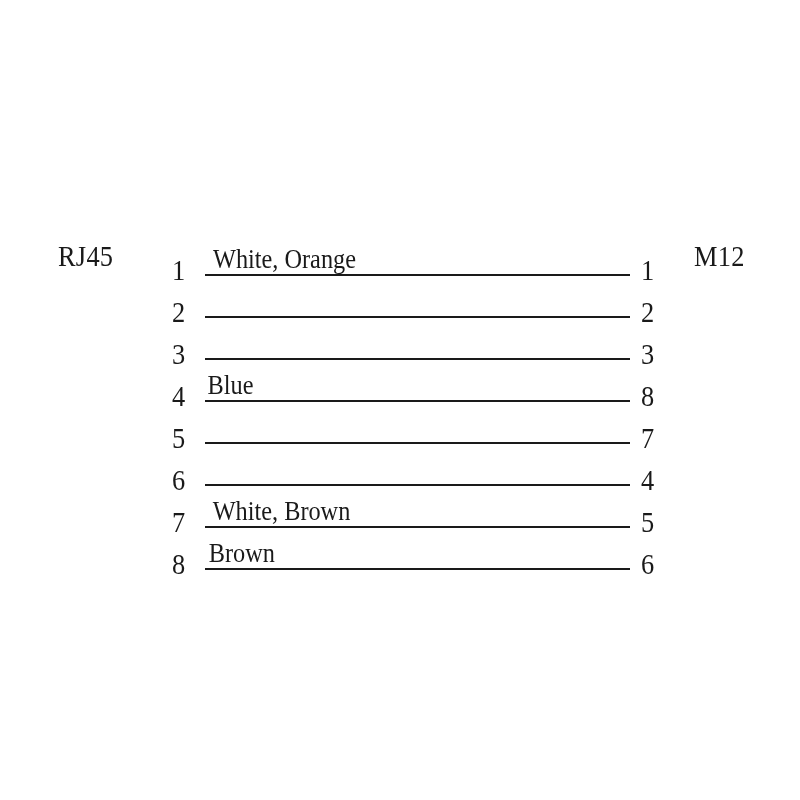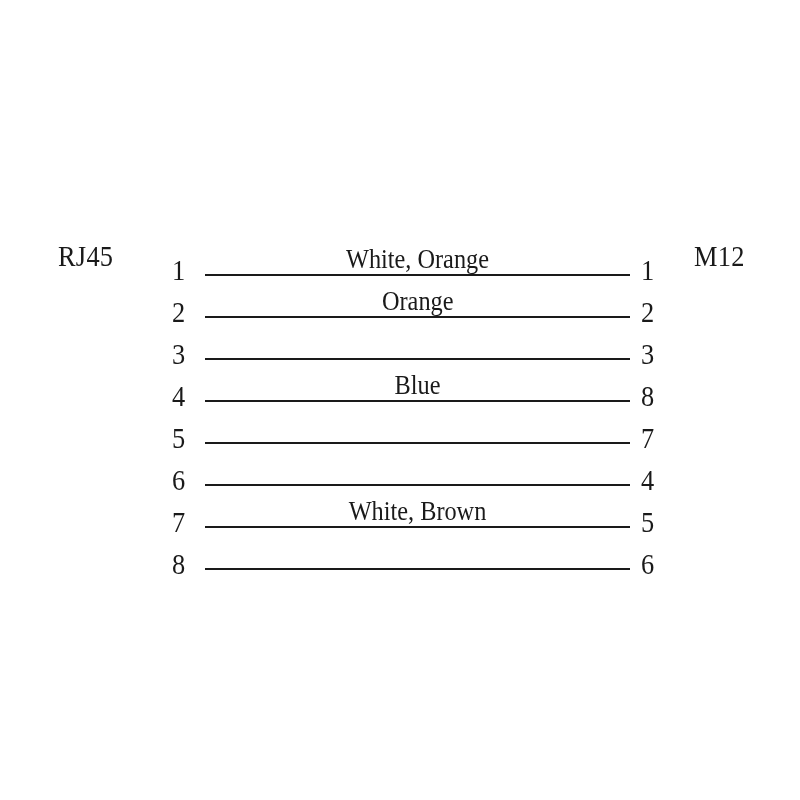--- a/index.html
+++ b/index.html
@@ -84,21 +84,20 @@
     bottom: 0;
     height: 0;
     border-top: 2px solid #1a1a1a;
   }
 
   .wire-label {
     position: absolute;
     left: 205px;
     width: 425px;
     bottom: 3px;
-    text-align: center;
     font-size: 27px;
     line-height: 27px;
     color: #1a1a1a;
     white-space: nowrap;
   }
   .wire-label > span {
     display: inline-block;
     transform: scaleX(0.9);
     transform-origin: center bottom;
   }
@@ -114,21 +113,20 @@
 
   <div id="rows-container">
       <div class="pin-row" style="top: 226px;">
         <div class="pin-number left">1</div>
         <div class="wire-label"><span>White, Orange</span></div>
         <div class="wire-line"></div>
         <div class="pin-number right">1</div>
       </div>
       <div class="pin-row" style="top: 268px;">
         <div class="pin-number left">2</div>
-        <div class="wire-label"><span>Orange</span></div>
         <div class="wire-line"></div>
         <div class="pin-number right">2</div>
       </div>
       <div class="pin-row" style="top: 310px;">
         <div class="pin-number left">3</div>
         <div class="wire-line"></div>
         <div class="pin-number right">3</div>
       </div>
       <div class="pin-row" style="top: 352px;">
         <div class="pin-number left">4</div>
@@ -147,18 +145,19 @@
         <div class="pin-number right">4</div>
       </div>
       <div class="pin-row" style="top: 478px;">
         <div class="pin-number left">7</div>
         <div class="wire-label"><span>White, Brown</span></div>
         <div class="wire-line"></div>
         <div class="pin-number right">5</div>
       </div>
       <div class="pin-row" style="top: 520px;">
         <div class="pin-number left">8</div>
+        <div class="wire-label"><span>Brown</span></div>
         <div class="wire-line"></div>
         <div class="pin-number right">6</div>
       </div>
     </div>
 
 </div>
 
 </body></html>

